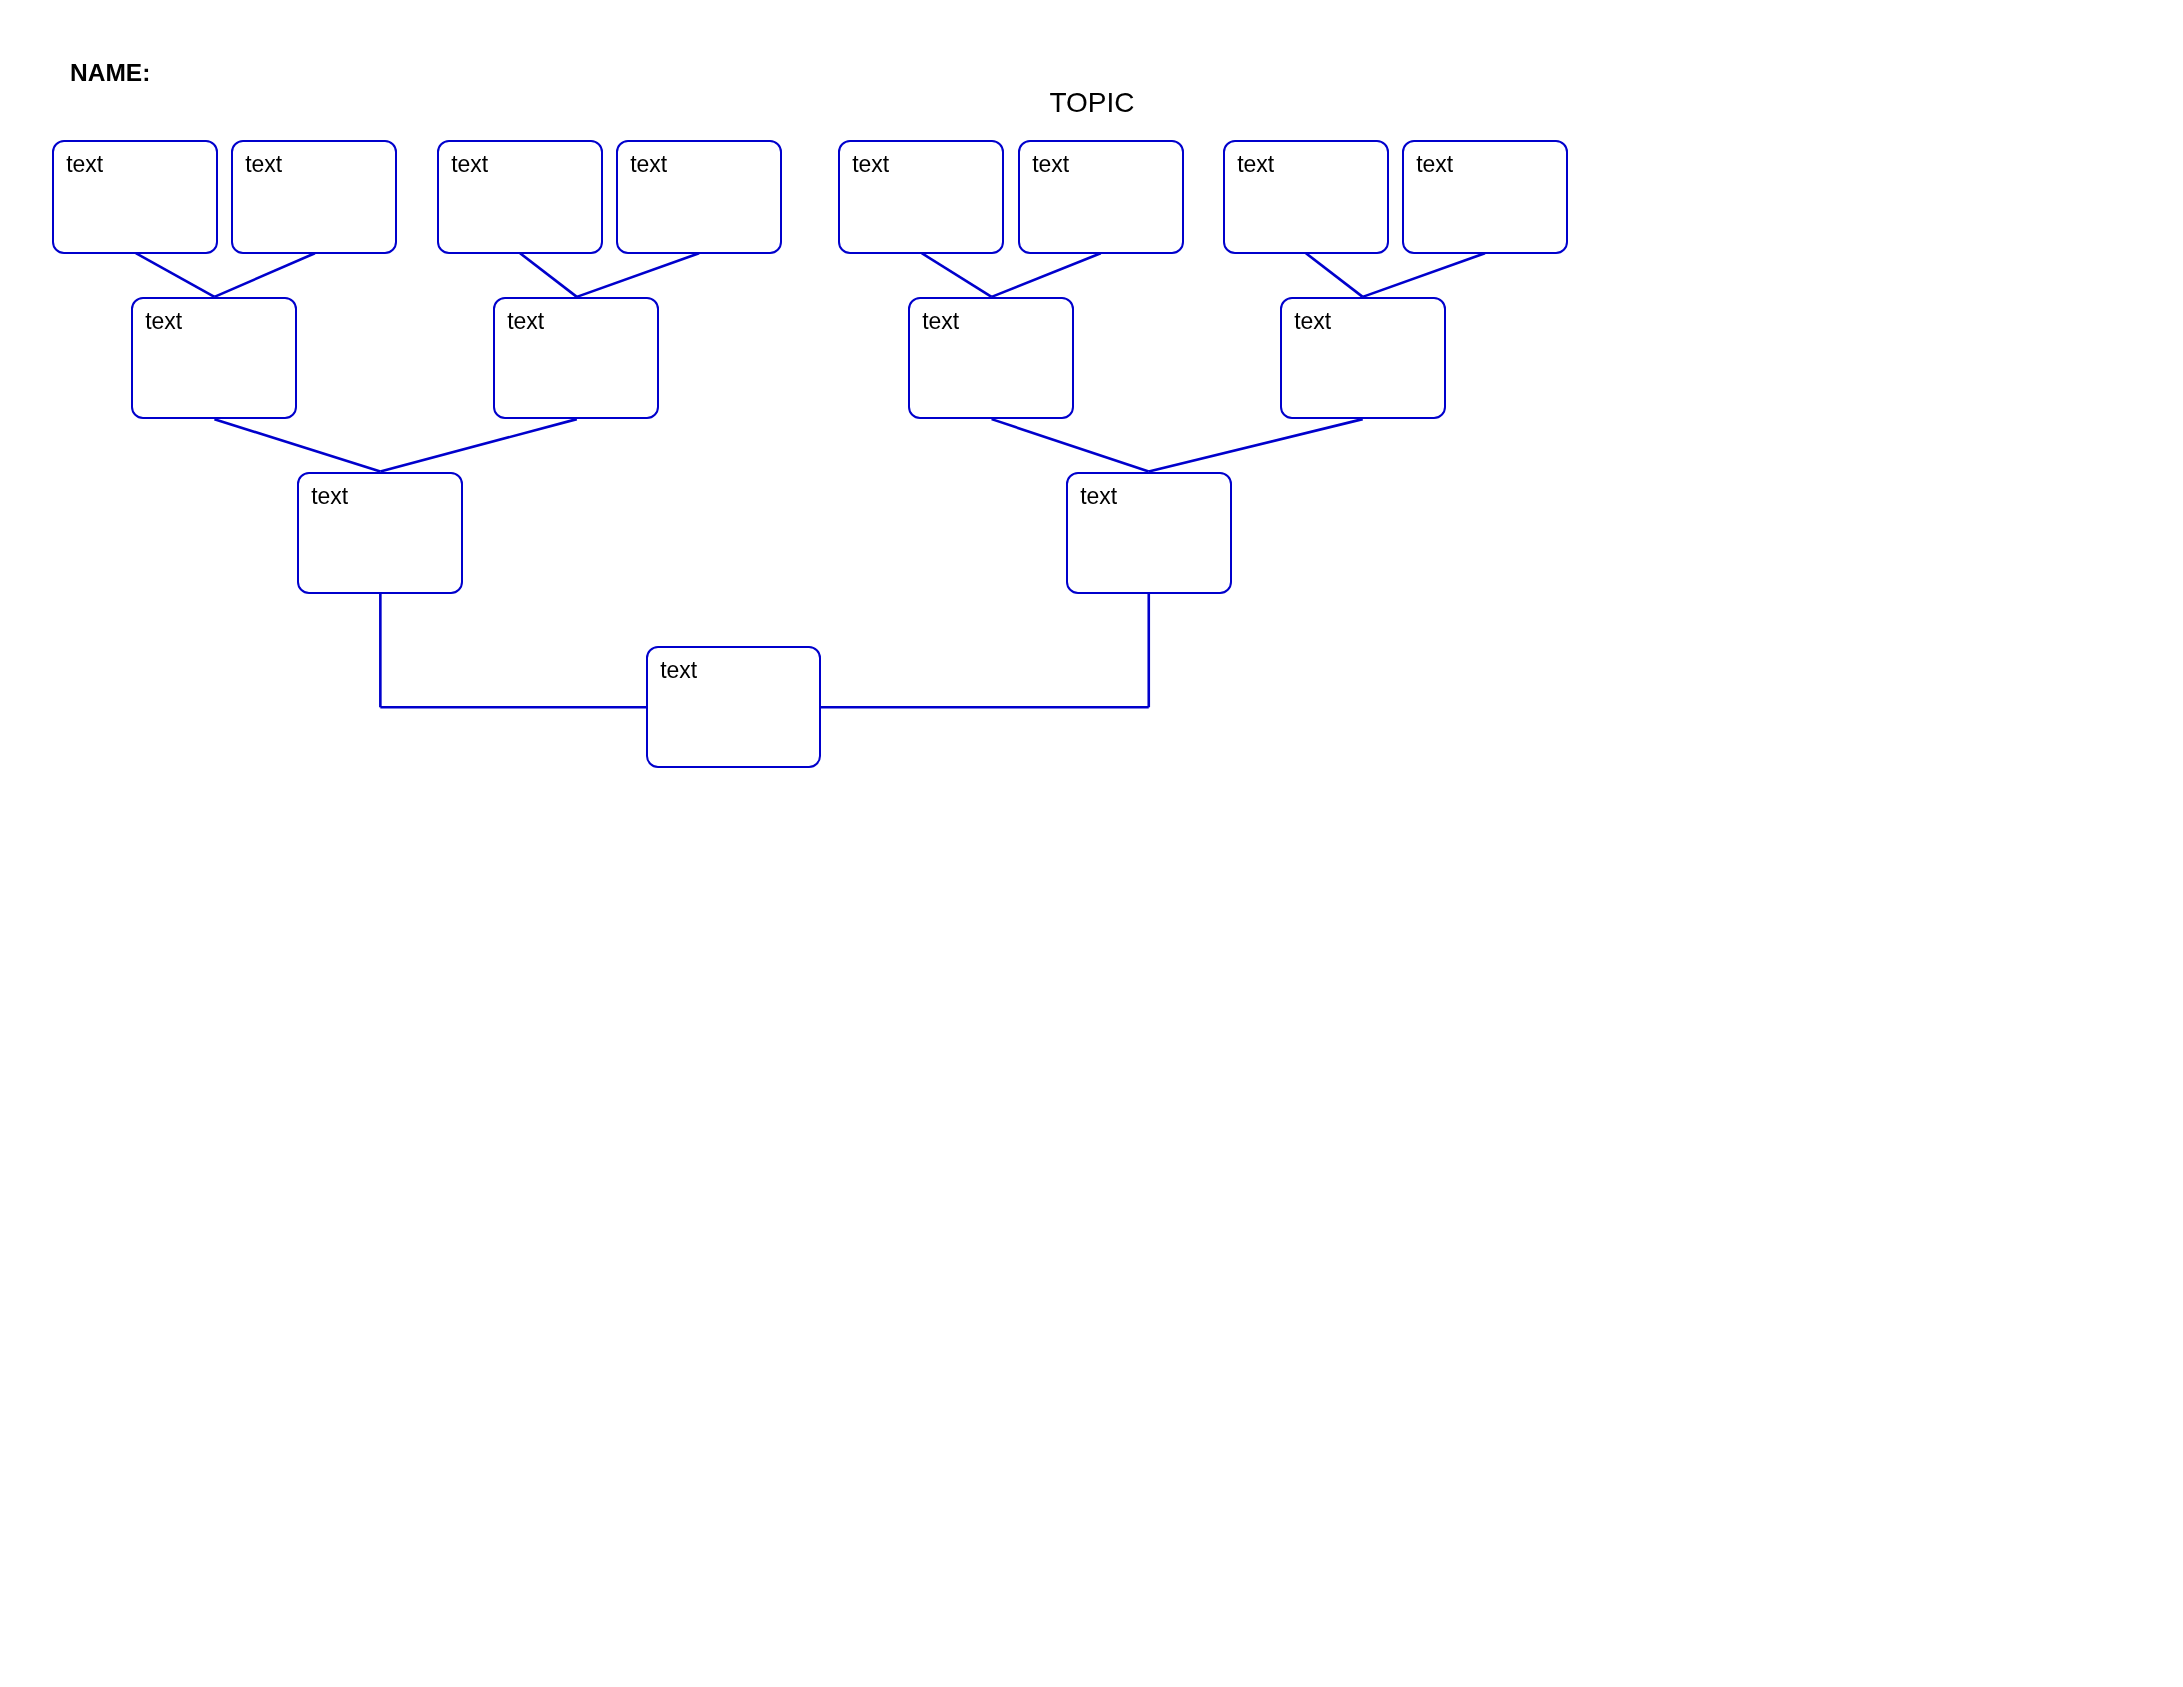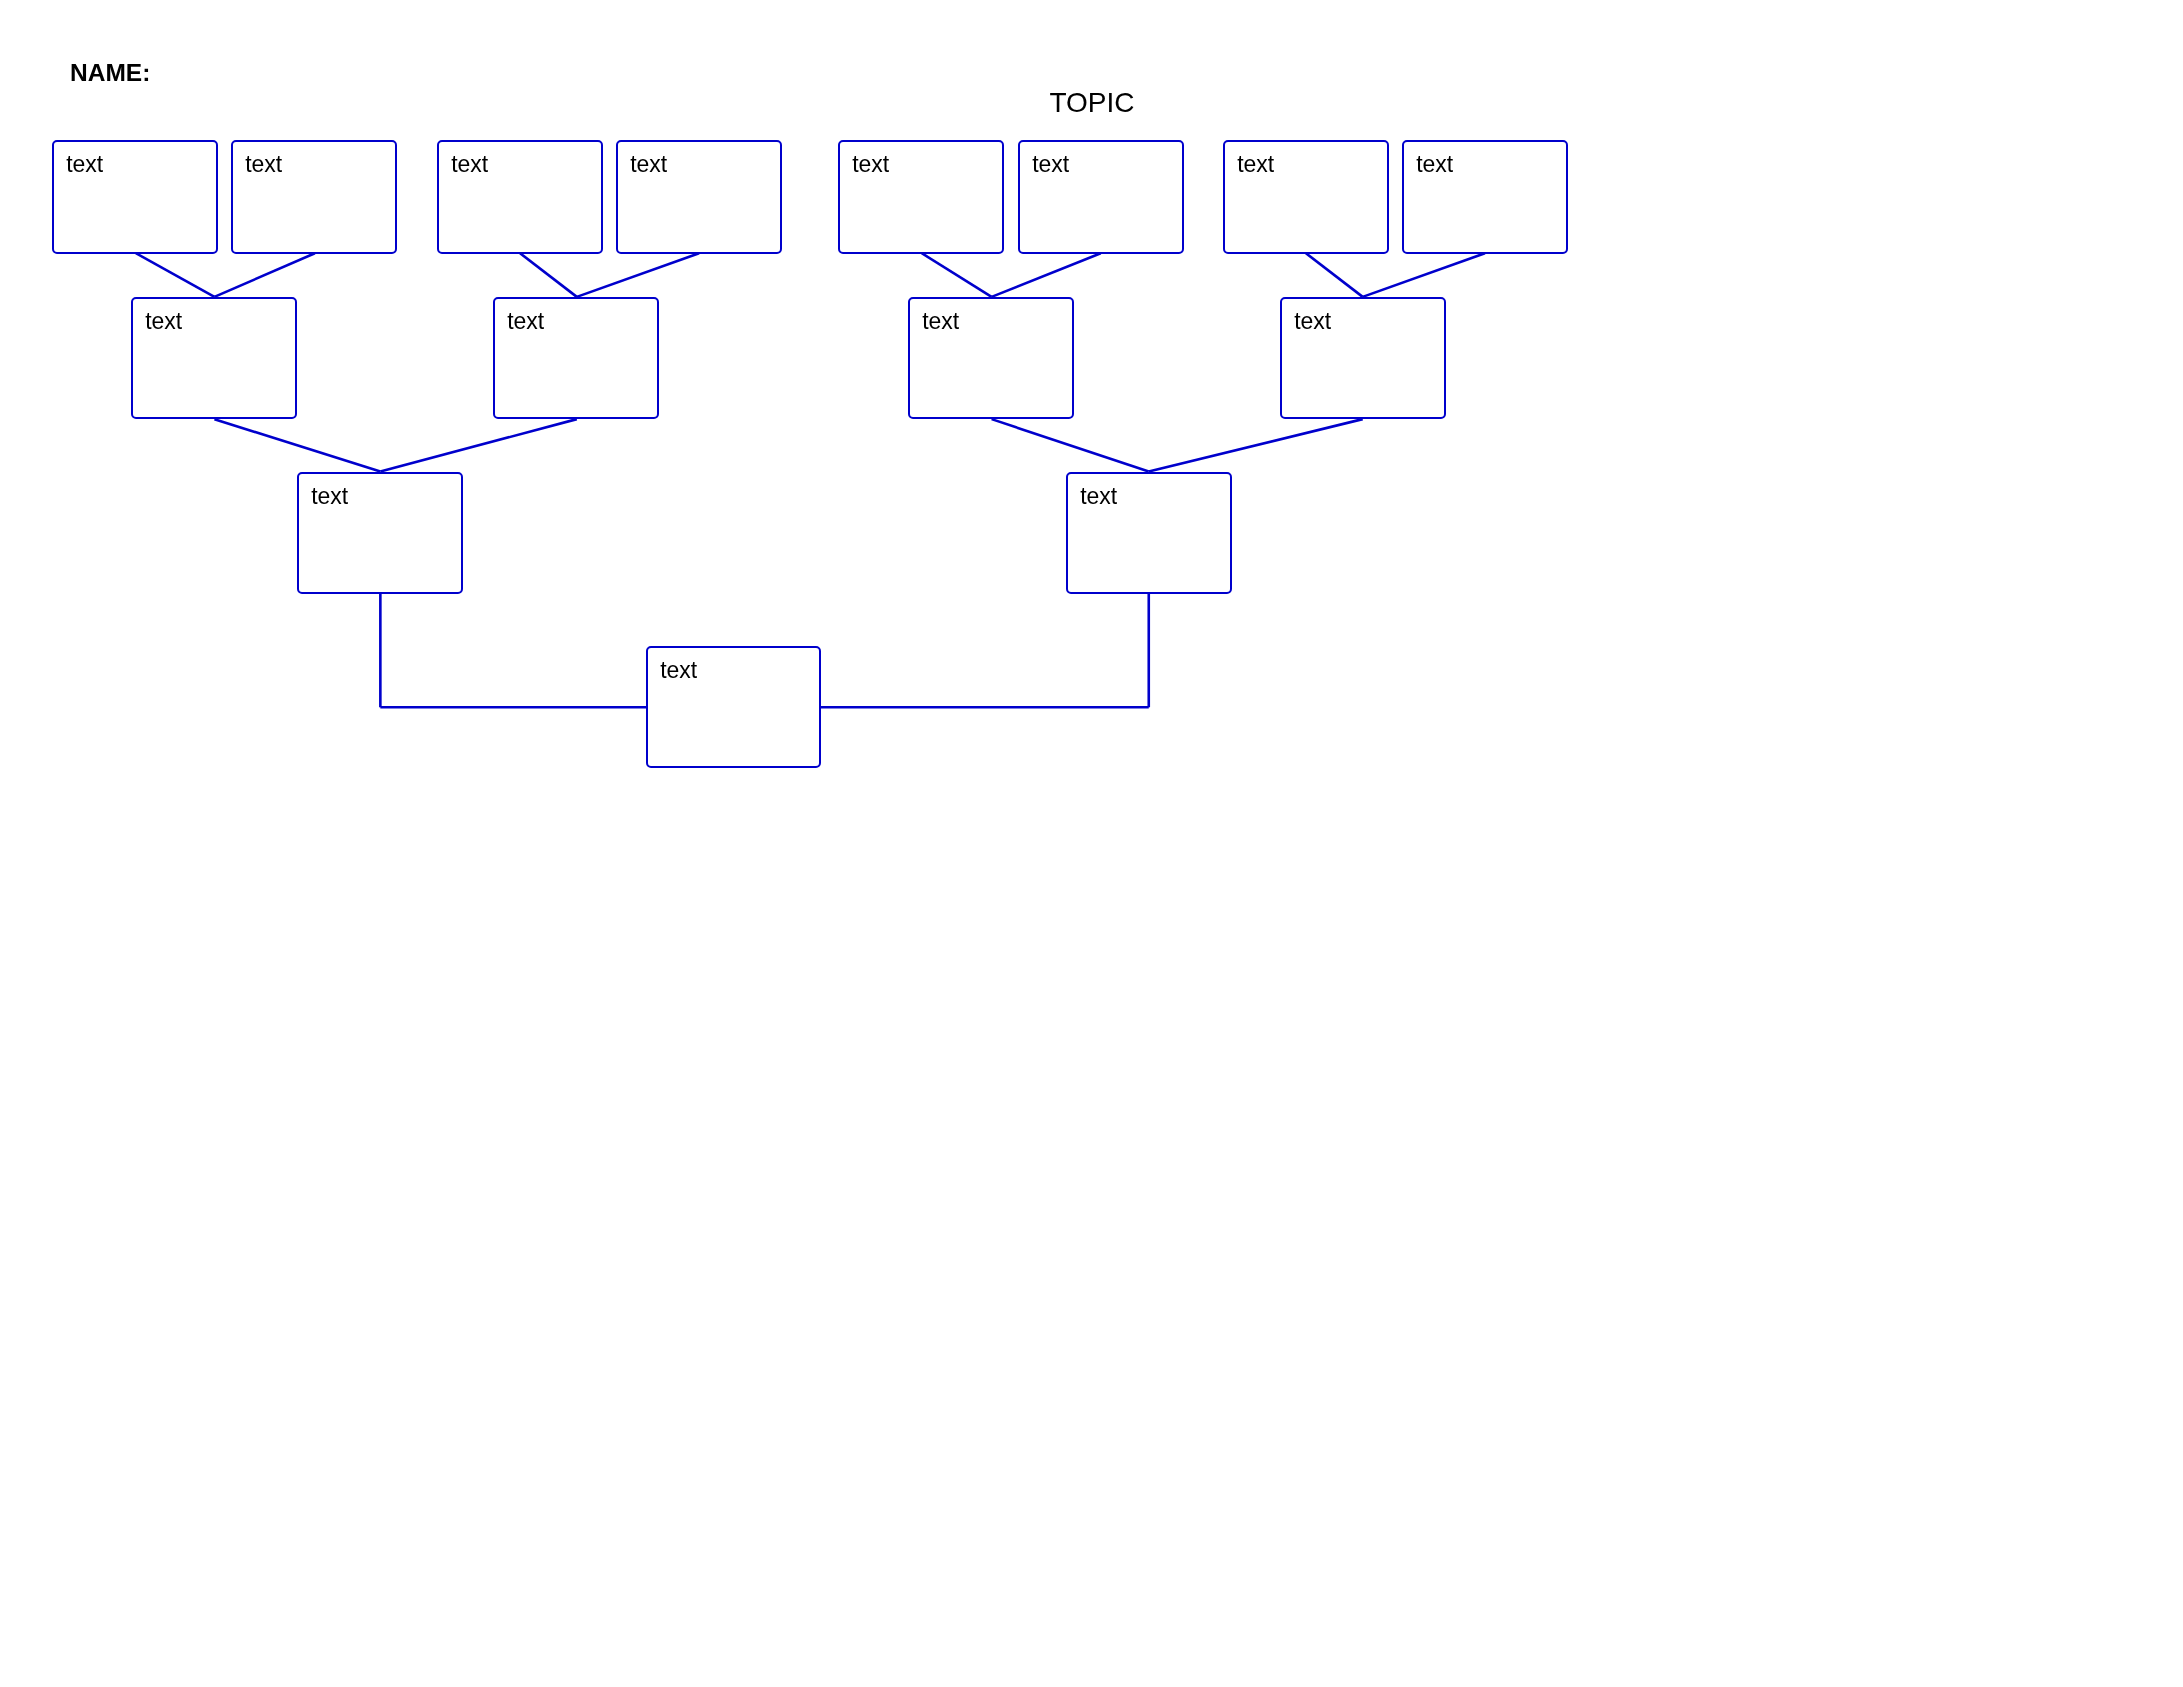--- a/index.html
+++ b/index.html
@@ -28,21 +28,21 @@
       left: 50%;
       transform: translateX(-50%);
       font-weight: normal;
       font-size: 28px;
       color: #000;
     }
 
     .node {
       position: absolute;
       border: 2.6px solid #0000cc;
-      border-radius: 5px;
+      border-radius: 12px;
       background: #fff;
       font-size: 23px;
       color: #000;
       padding: 8.7px 12.2px;
     }
 
     svg.connections {
       position: absolute;
       top: 0;
       left: 0;

